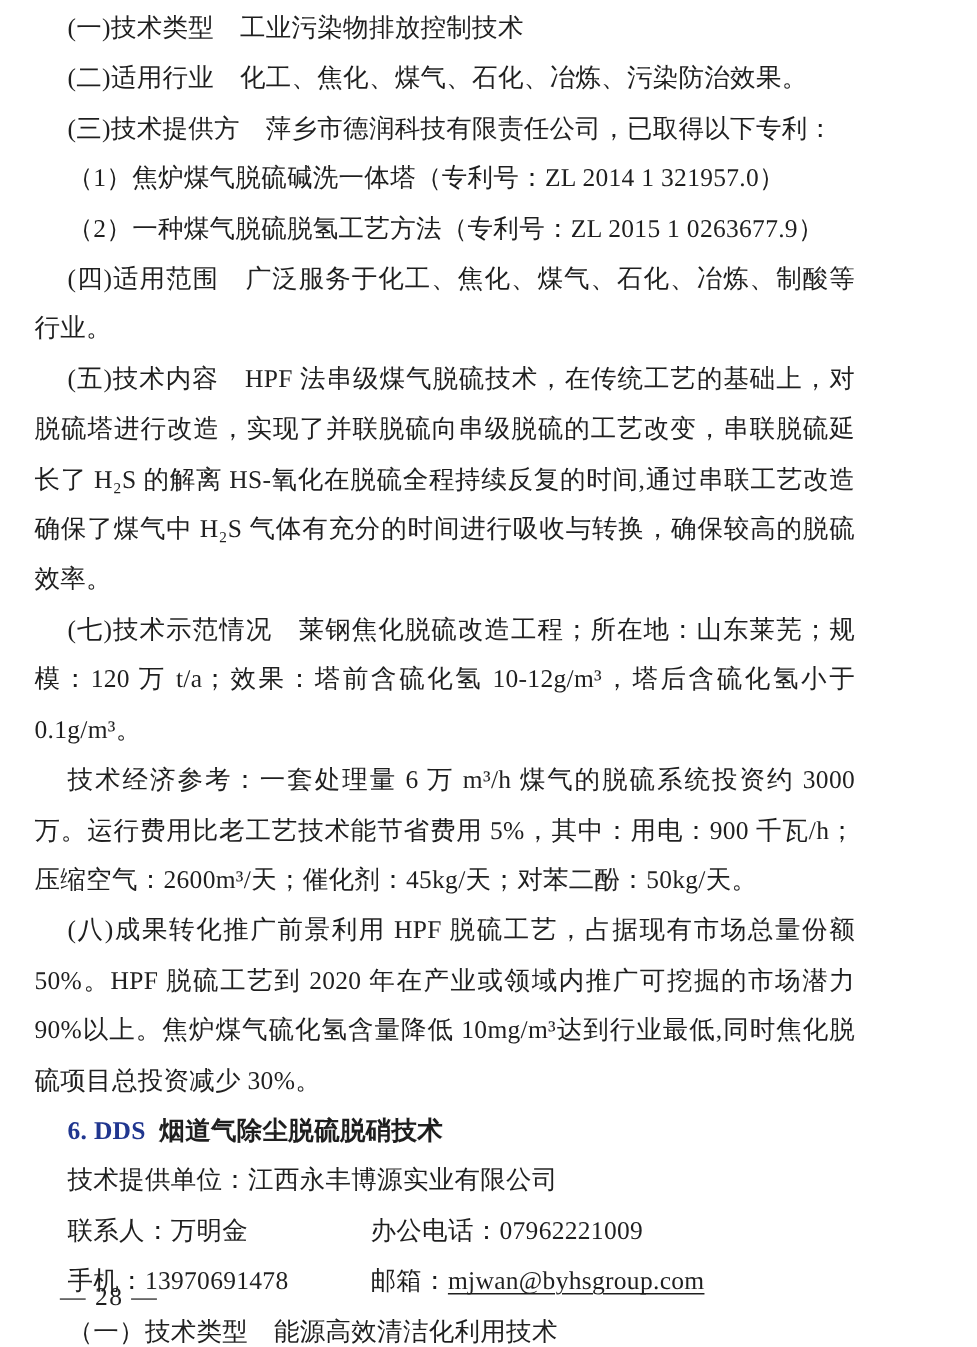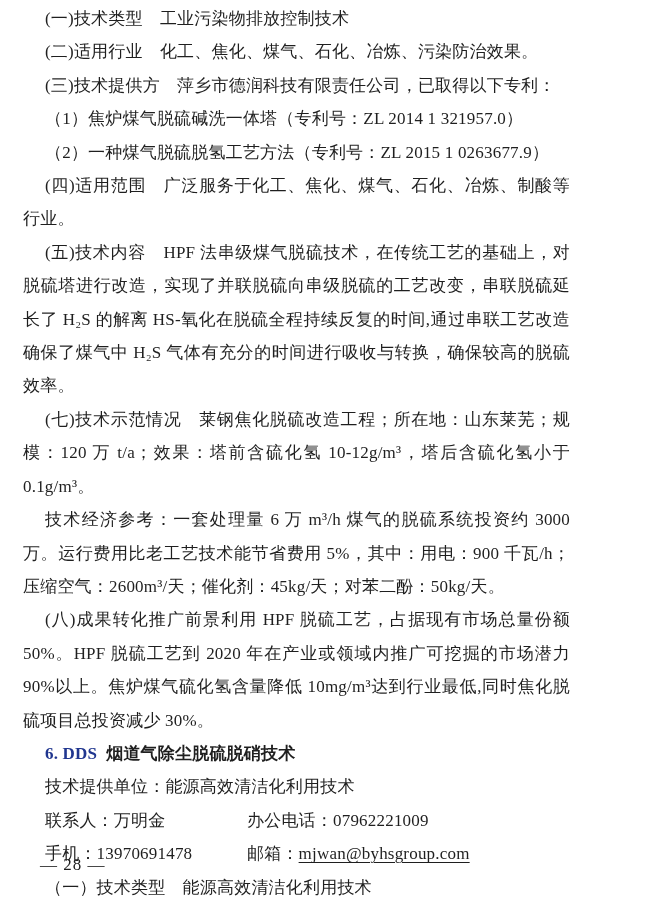--- a/index.html
+++ b/index.html
@@ -73,21 +73,21 @@
   <p>(四)适用范围　广泛服务于化工、焦化、煤气、石化、冶炼、制酸等行业。</p>
   <p>(五)技术内容　HPF 法串级煤气脱硫技术，在传统工艺的基础上，对脱硫塔进行改造，实现了并联脱硫向串级脱硫的工艺改变，串联脱硫延长了 H₂S 的解离 HS-氧化在脱硫全程持续反复的时间,通过串联工艺改造确保了煤气中 H₂S 气体有充分的时间进行吸收与转换，确保较高的脱硫效率。</p>
   <p>(七)技术示范情况　莱钢焦化脱硫改造工程；所在地：山东莱芜；规模：120 万 t/a；效果：塔前含硫化氢 10-12g/m³，塔后含硫化氢小于 0.1g/m³。</p>
 
 
   <p>技术经济参考：一套处理量 6 万 m³/h 煤气的脱硫系统投资约 3000 万。运行费用比老工艺技术能节省费用 5%，其中：用电：900 千瓦/h；压缩空气：2600m³/天；催化剂：45kg/天；对苯二酚：50kg/天。</p>
   <p>(八)成果转化推广前景利用 HPF 脱硫工艺，占据现有市场总量份额 50%。HPF 脱硫工艺到 2020 年在产业或领域内推广可挖掘的市场潜力 90%以上。焦炉煤气硫化氢含量降低 10mg/m³达到行业最低,同时焦化脱硫项目总投资减少 30%。</p>
 
   <p class="heading"><span class="hnum">6. DDS</span><span class="htitle">烟道气除尘脱硫脱硝技术</span></p>
 
-  <p>技术提供单位：能源高效清洁化利用技术</p>
+  <p>技术提供单位：江西永丰博源实业有限公司</p>
 
   <p class="row"><span class="col-left">联系人：万明金</span><span>办公电话：07962221009</span></p>
 
   <p class="row"><span class="col-left">手机：13970691478</span><span>邮箱：</span><a class="email" href="#">mjwan@byhsgroup.com</a></p>
 
   <p>（一）技术类型　能源高效清洁化利用技术</p>
 
   <div class="footer">— 28 —</div>
 
 </div>

